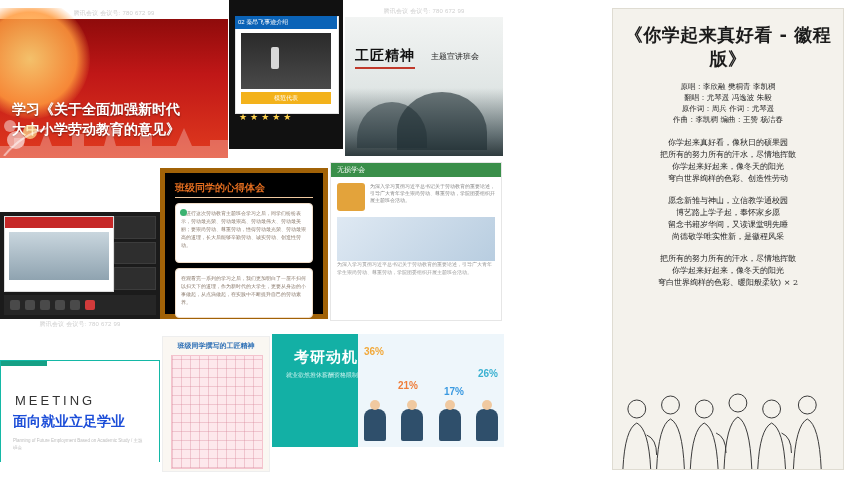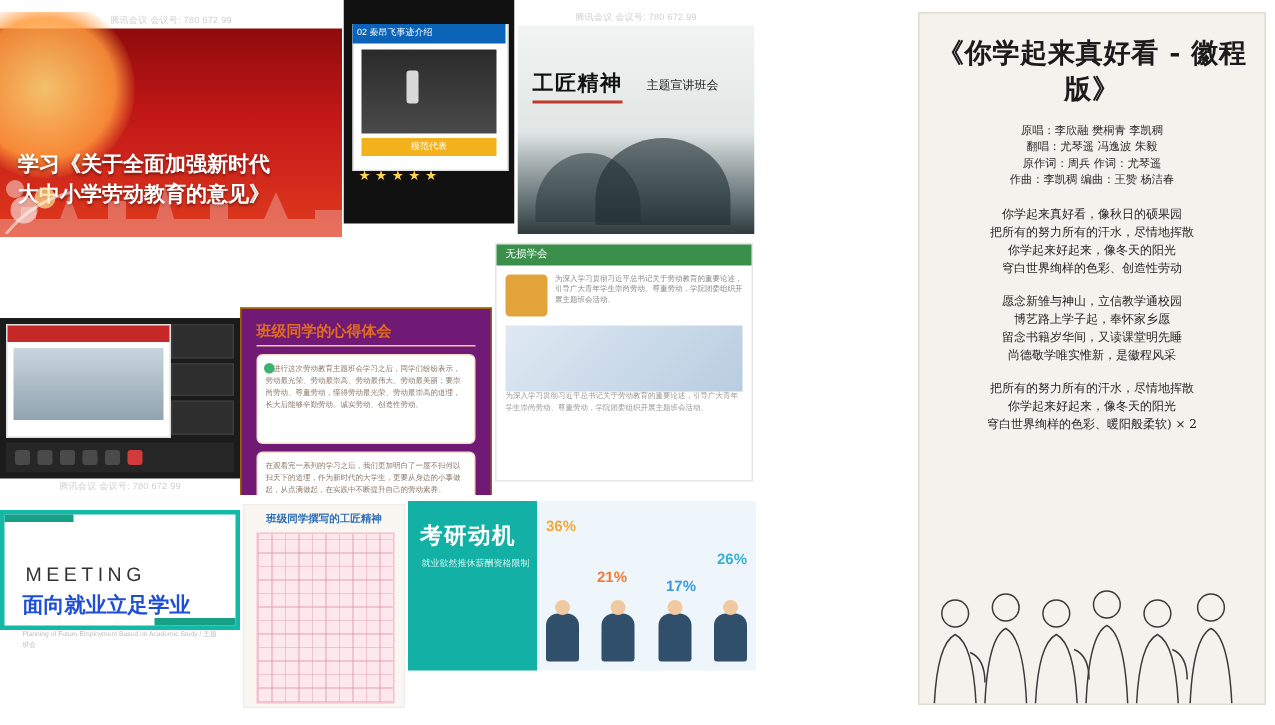--- a/index.html
+++ b/index.html
@@ -46,59 +46,59 @@
   .c4 .main .hdr{height:11px;background:#c62828;}
   .c4 .main .ph{margin:4px;height:48px;background:linear-gradient(180deg,#c9d6de,#8fa3b0);}
   .c4 .side{position:absolute;right:4px;top:4px;width:42px;height:74px;display:flex;flex-direction:column;gap:3px;}
   .c4 .side div{flex:1;background:#2e2e2e;border:1px solid #3c3c3c;}
   .c4 .ctrl{position:absolute;left:4px;bottom:4px;width:152px;height:20px;background:#262626;display:flex;align-items:center;gap:5px;padding-left:6px;box-sizing:border-box;}
   .c4 .ctrl i{width:10px;height:10px;border-radius:2px;background:#4a4a4a;display:block;}
   .c4 .ctrl i.red{background:#d23b3b;}
 
   
   .c5{left:160px;top:168px;width:168px;height:162px;}
-  .c5 .body{width:100%;height:151px;background:#701a75;position:relative;border:1px solid #a16207;box-sizing:border-box;margin-top:37px;}
+  .c5 .body{width:100%;height:151px;background:#000000;position:relative;border:5px solid #a16207;box-sizing:border-box;}
   .c5 .ttl{position:absolute;left:10px;top:8px;font-size:10px;font-weight:bold;color:#e06c1f;}
   .c5 .line{position:absolute;left:10px;right:10px;top:24px;height:1px;background:#f0c9a0;}
   .c5 .blk{position:absolute;left:10px;right:10px;background:#fff;border:1px solid #f1ddc8;border-radius:4px;padding:5px;box-sizing:border-box;font-size:5px;color:#8a7a6c;line-height:8px;overflow:hidden;}
   .c5 .b1{top:30px;height:60px;}
   .c5 .b2{top:95px;height:50px;}
   .c5 .dot{position:absolute;left:4px;width:7px;height:7px;border-radius:50%;background:#3cb371;}
 
   
   .c6{left:330px;top:162px;width:172px;height:170px;}
   .c6 .body{width:100%;height:159px;background:#fff;position:relative;border:1px solid #e6e6e6;box-sizing:border-box;}
   .c6 .bar{height:14px;background:#3a8f4a;color:#fff;font-size:7px;line-height:14px;padding-left:6px;}
   .c6 .row{display:flex;gap:5px;padding:6px;}
   .c6 .av{width:28px;height:28px;background:#e3a33b;border-radius:3px;}
   .c6 .tx{flex:1;font-size:5px;color:#888;line-height:7px;overflow:hidden;}
   .c6 .para{margin:0 6px 5px;font-size:5px;color:#999;line-height:7.5px;}
   .c6 .imgbox{margin:0 6px;height:44px;background:linear-gradient(135deg,#dfe9f3,#b8cde0);}
 
   
   .c7{left:0;top:340px;width:160px;height:122px;}
-  .c7 .body{width:100%;height:80px;background:#fff;position:relative;border:3px solid #14b8a6;box-sizing:border-box;}
+  .c7 .body{width:100%;height:111px;background:#fff;position:relative;border:1px solid #14b8a6;box-sizing:border-box;margin-top:20px;}
   .c7 .en{position:absolute;left:14px;top:32px;font-size:13px;letter-spacing:3px;color:#333;}
   .c7 .cn{position:absolute;left:12px;top:52px;font-size:14px;font-weight:bold;color:#1d4ed8;}
   .c7 .note{position:absolute;left:12px;top:76px;font-size:4.5px;color:#bdbdbd;line-height:7px;width:130px;}
   .c7 .tl{position:absolute;left:0;top:0;width:46px;height:5px;background:#16a085;}
   .c7 .br{position:absolute;right:0;bottom:0;width:54px;height:5px;background:#16a085;}
 
   
   .c8{left:162px;top:336px;width:108px;height:147px;}
   .c8 .body{width:100%;height:136px;background:#faf7f2;position:relative;border:1px solid #eee;box-sizing:border-box;}
   .c8 .hd{font-size:7px;color:#2d6fb5;text-align:center;padding-top:4px;font-weight:bold;}
   .c8 .paper{position:absolute;left:8px;top:18px;width:90px;height:112px;background:#fde8ec;border:1px solid #f4c3cd;}
   .c8 .paper .grid{width:100%;height:100%;background:
      repeating-linear-gradient(0deg,rgba(214,130,150,.35) 0 1px,transparent 1px 9px),
      repeating-linear-gradient(90deg,rgba(214,130,150,.35) 0 1px,transparent 1px 9px);}
 
   
   .c9{left:272px;top:334px;width:232px;height:124px;}
-  .c9 .body{width:100%;height:113px;background:#eef6fb;position:relative;}
+  .c9 .body{width:100%;height:113px;background:#eef6fb;position:relative;text-align:right;}
   .c9 .lt{position:absolute;left:0;top:0;width:86px;height:113px;background:#13b0a5;}
   .c9 .lt span{display:block;color:#fff;font-size:15px;font-weight:bold;padding:14px 0 0 8px;letter-spacing:1px;}
   .c9 .lt small{display:block;color:#cdf3ef;font-size:6px;padding:4px 0 0 9px;}
   .c9 .pct{position:absolute;font-size:10px;font-weight:bold;}
   .c9 .p1{left:92px;top:12px;color:#f2a93b;}
   .c9 .p2{left:126px;top:46px;color:#ef7d3a;}
   .c9 .p3{left:172px;top:52px;color:#3b9ae1;}
   .c9 .p4{left:206px;top:34px;color:#3bb1d1;}
   .c9 .ppl{position:absolute;left:92px;bottom:6px;width:134px;height:44px;display:flex;align-items:flex-end;justify-content:space-between;}
   .c9 .ppl i{display:block;width:22px;height:32px;background:#2f4f6b;border-radius:8px 8px 2px 2px;position:relative;}

